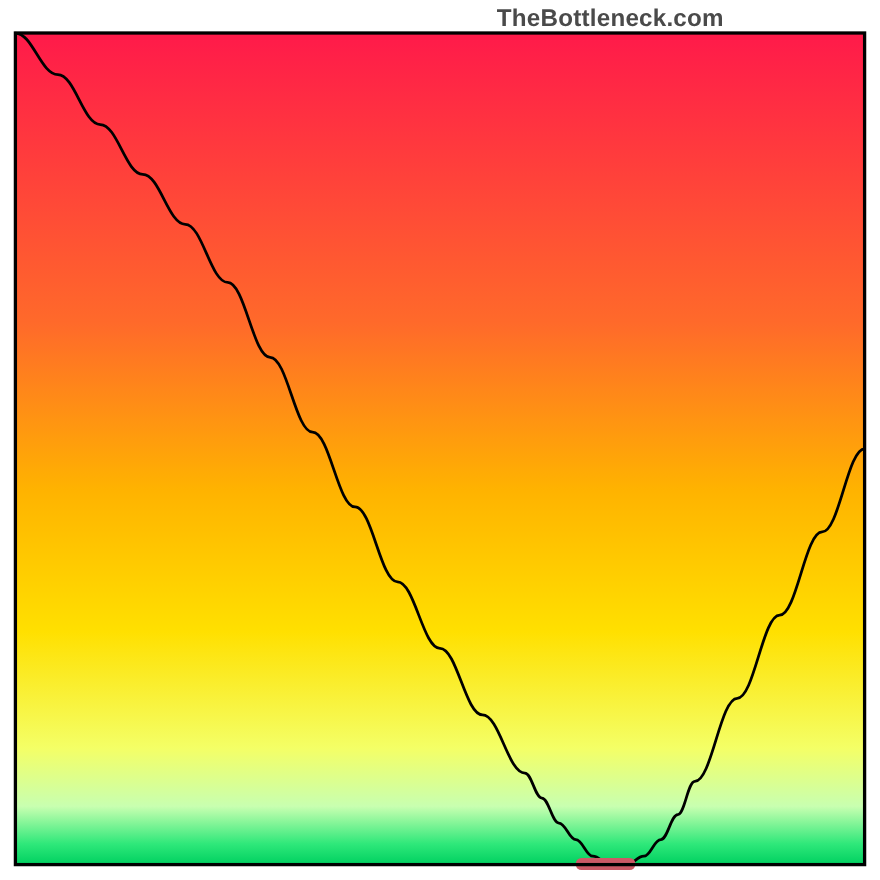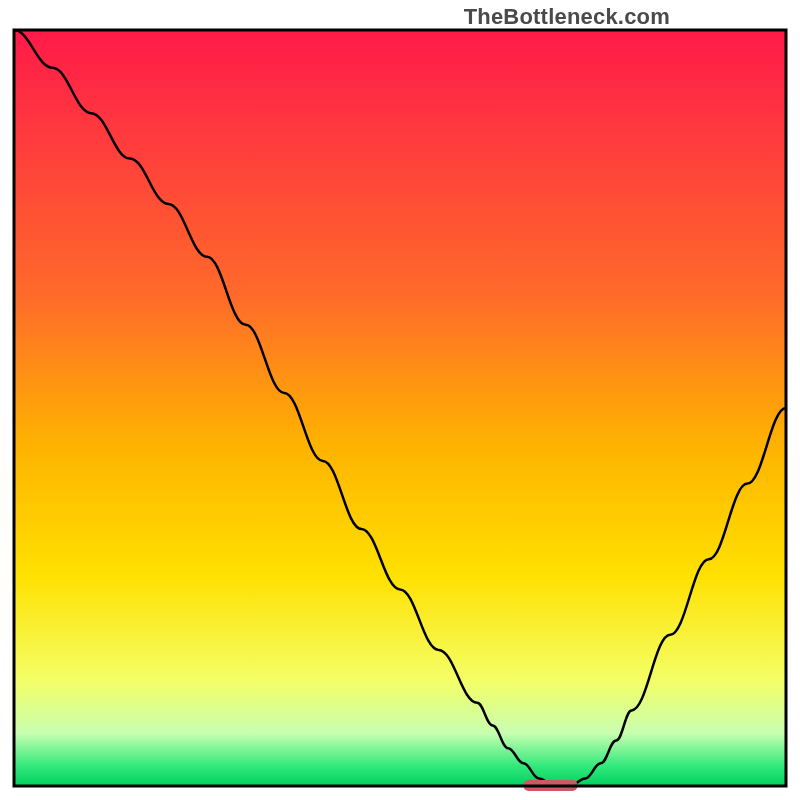--- a/index.html
+++ b/index.html
@@ -8,21 +8,20 @@
     width: 800px;
     height: 800px;
     overflow: hidden;
     background: #fff;
     font-family: Arial, Helvetica, sans-serif;
   }
   .chart-container {
     position: relative;
     width: 668px;
     height: 800px;
-    padding-left: 12px;
   }
   .watermark {
     position: absolute;
     top: 4px;
     right: 10px;
     font-size: 22px;
     font-weight: 600;
     color: #4a4a4a;
     letter-spacing: 0.2px;
   }

